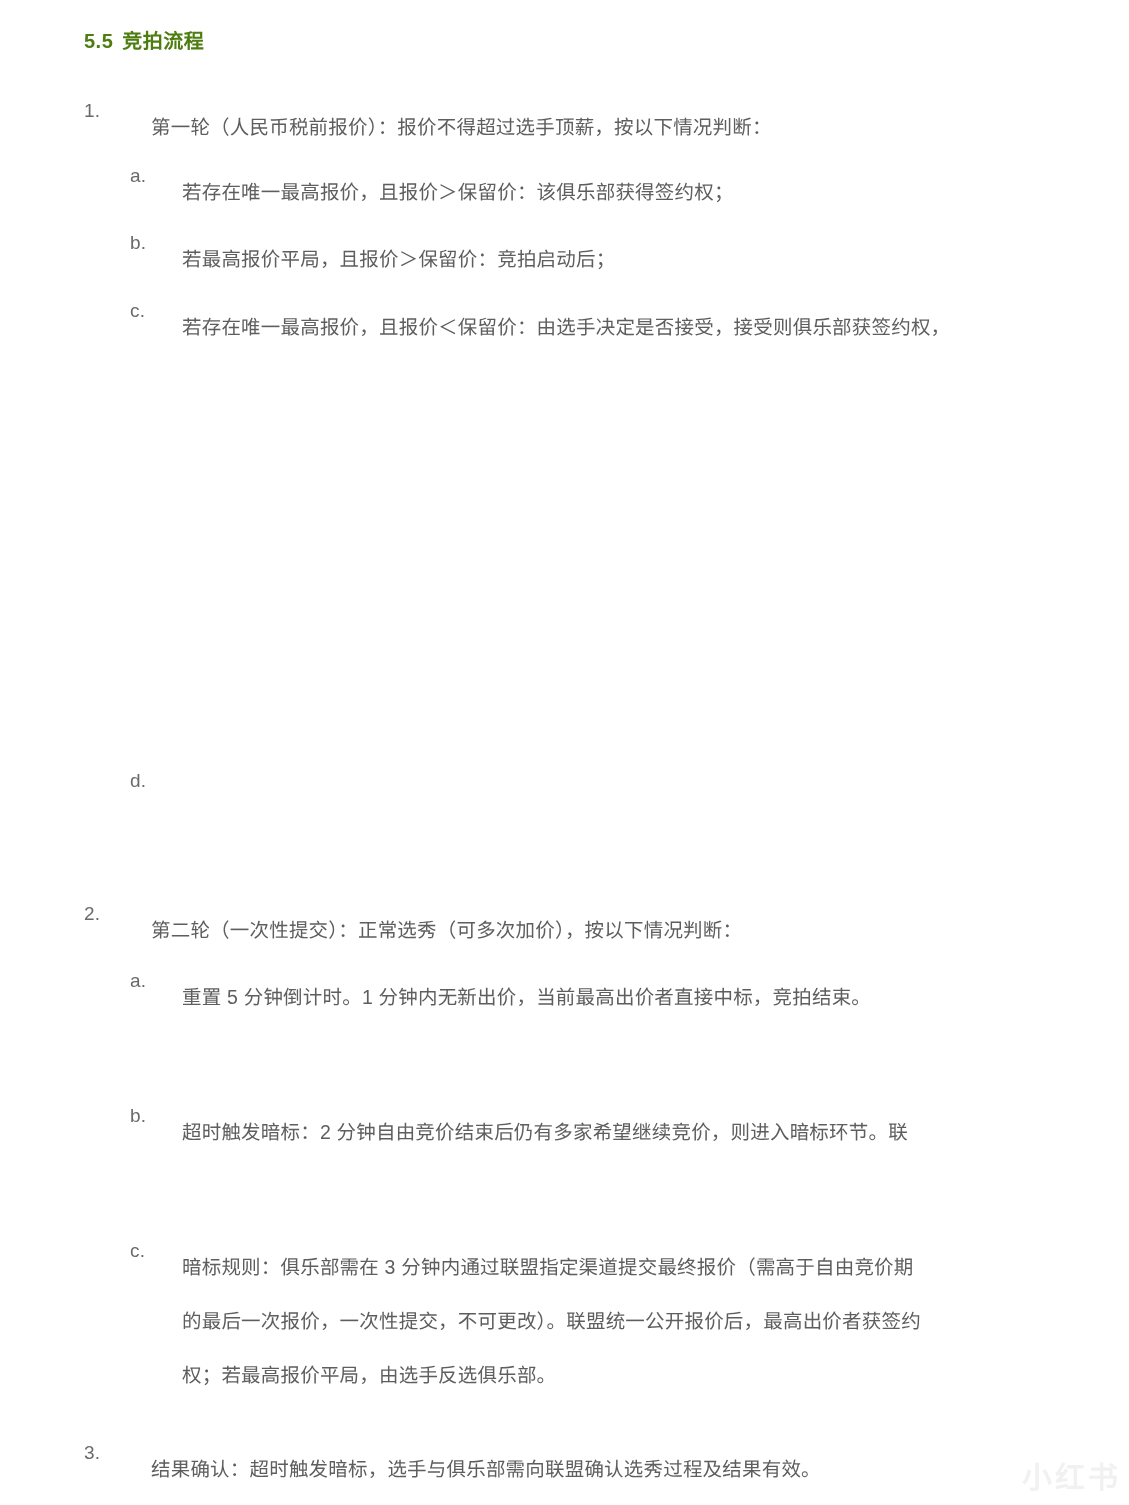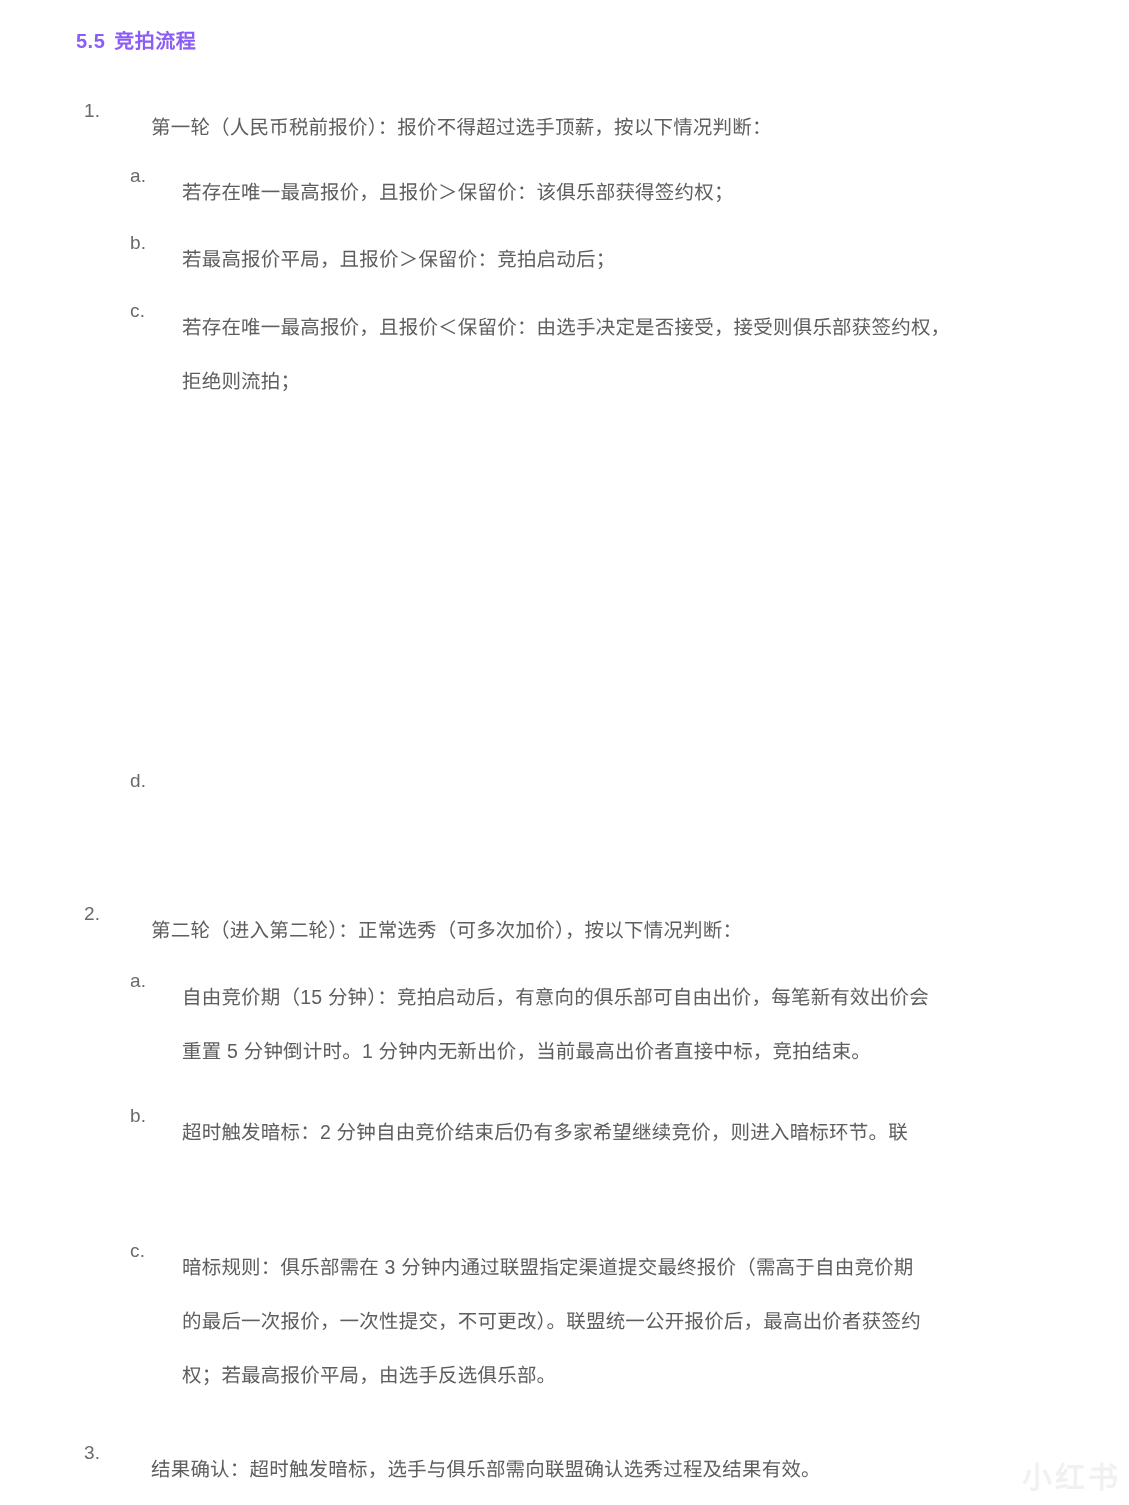--- a/index.html
+++ b/index.html
@@ -22,25 +22,25 @@
     position: relative;
     width: 1129px;
     height: 1505px;
     background: #ffffff;
     box-sizing: border-box;
   }
 
   
   .doc-heading {
     position: absolute;
-    left: 76px;
+    left: 84px;
     top: 25px;
     font-size: 20px;
     font-weight: bold;
-    color: #8b5cf6;
+    color: #4d7c0f;
     letter-spacing: 0.5px;
     white-space: nowrap;
   }
   .doc-heading .num {
     margin-right: 9px;
   }
 
   
   .block {
     position: absolute;
@@ -124,41 +124,39 @@
     <span class="marker">b.</span>
     <div class="body">
       <p>若最高报价平局，且报价＞保留价：竞拍启动后；</p>
     </div>
   </div>
 
   <div class="block lvl2" style="top:292px;">
     <span class="marker">c.</span>
     <div class="body">
       <p>若存在唯一最高报价，且报价＜保留价：由选手决定是否接受，接受则俱乐部获签约权，</p>
-      <p>拒绝则流拍；</p>
     </div>
   </div>
 
   <div class="block lvl2" style="top:762px;">
     <span class="marker">d.</span>
     <div class="body">
     </div>
   </div>
 
   <div class="block lvl1" style="top:895px;">
     <span class="marker">2.</span>
     <div class="body">
-      <p>第二轮（进入第二轮）：正常选秀（可多次加价），按以下情况判断：</p>
+      <p>第二轮（一次性提交）：正常选秀（可多次加价），按以下情况判断：</p>
     </div>
   </div>
 
   <div class="block lvl2" style="top:962px;">
     <span class="marker">a.</span>
     <div class="body">
-      <p>自由竞价期（15 分钟）：竞拍启动后，有意向的俱乐部可自由出价，每笔新有效出价会</p>
       <p>重置 5 分钟倒计时。1 分钟内无新出价，当前最高出价者直接中标，竞拍结束。</p>
     </div>
   </div>
 
   <div class="block lvl2" style="top:1097px;">
     <span class="marker">b.</span>
     <div class="body">
       <p>超时触发暗标：2 分钟自由竞价结束后仍有多家希望继续竞价，则进入暗标环节。联</p>
     </div>
   </div>

